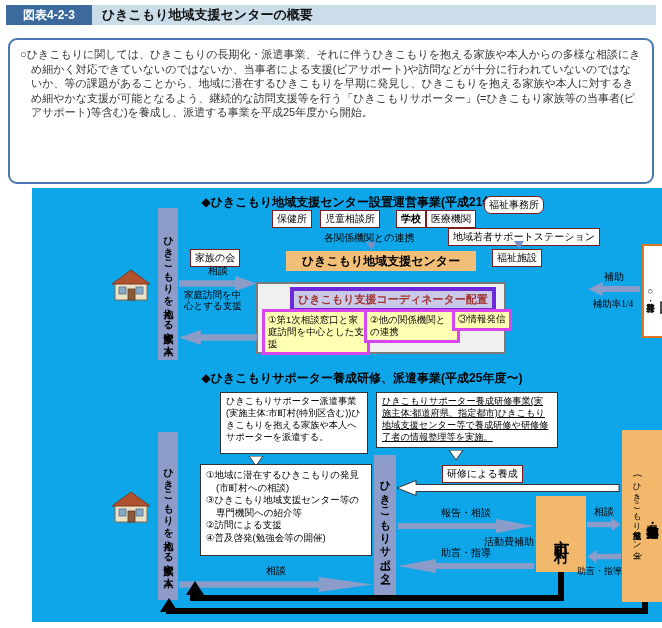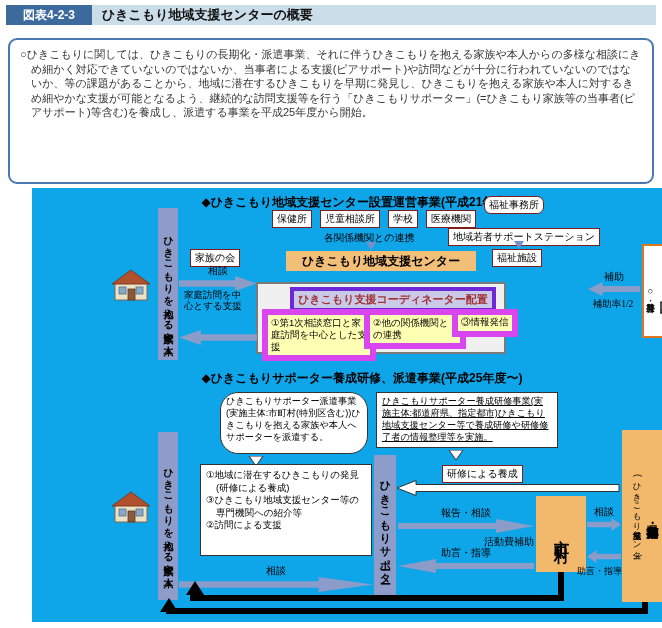--- a/index.html
+++ b/index.html
@@ -20,21 +20,21 @@
 
   
   .diagram { background:#0ea5e9;margin-left:24px; }
   .sec-title { font-weight:bold; font-size:12px; text-align:center; color:#000; white-space:nowrap; }
   .orgbox { background:#fff; border:1px solid #7f1d1d; font-size:10px; padding:1px 4px;
             white-space:nowrap; color:#000; }
   .center-box { background:#f2bf79; font-weight:bold; font-size:12px;
                 display:flex; align-items:center; justify-content:center; }
   .coord-box { background:#cacae8; border:4px solid #6d28d9; color:#a03232; font-weight:bold;
                font-size:11px; display:flex; align-items:center; justify-content:center; white-space:nowrap; }
-  .task-box { background:#ffffb3; border:6px solid #d946ef; font-size:9.5px; padding:2px 3px; line-height:1.25; }
+  .task-box { background:#ffffb3; border:3px solid #d946ef; font-size:9.5px; padding:2px 3px; line-height:1.25; }
   .banner { background:#8e9cc9; display:flex; align-items:center; justify-content:center; }
   .banner span { writing-mode:vertical-rl; font-size:10px; font-weight:bold; letter-spacing:0.5px; }
   .vcol-wrap { display:flex; align-items:center; justify-content:center; box-sizing:border-box; }
   .vtext { writing-mode:vertical-rl; }
   .arrow-r { background:#8b9cc8; clip-path:polygon(0 28%,72% 28%,72% 0,100% 50%,72% 100%,72% 72%,0 72%); }
   .arrow-l { background:#8b9cc8; clip-path:polygon(100% 28%,28% 28%,28% 0,0 50%,28% 100%,28% 72%,100% 72%); }
   .small-label { font-size:10px; color:#000; }
   .tiny-label { font-size:9.5px; color:#000; line-height:1.15; }
   .cont-box { background:#f0f0f0; border:2px solid #7a7a7a; box-sizing:border-box; }
   .kuni-box { background:#fff; border:2px solid #e0761f; box-sizing:border-box; }
@@ -65,21 +65,21 @@
   <div class="abs intro" style="left:8px;top:38px;width:646px;height:146px;">
     <p>○ひきこもりに関しては、ひきこもりの長期化・派遣事業、それに伴うひきこもりを抱える家族や本人からの多様な相談にきめ細かく対応できていないのではないか、当事者による支援(ピアサポート)や訪問などが十分に行われていないのではないか、等の課題があることから、地域に潜在するひきこもりを早期に発見し、ひきこもりを抱える家族や本人に対するきめ細やかな支援が可能となるよう、継続的な訪問支援等を行う「ひきこもりサポーター」(=ひきこもり家族等の当事者(ピアサポート)等含む)を養成し、派遣する事業を平成25年度から開始。</p>
   </div>
 
   <div class="abs diagram" style="left:8px;top:188px;width:646px;height:434px;">
 
     <div class="abs sec-title" style="left:120px;top:6px;width:420px;">◆ひきこもり地域支援センター設置運営事業(平成21年度〜)</div>
 
     <div class="abs orgbox" style="left:240px;top:22px;">保健所</div>
     <div class="abs orgbox" style="left:288px;top:22px;">児童相談所</div>
-    <div class="abs orgbox" style="left:356px;top:22px;">学校</div>
+    <div class="abs orgbox" style="left:364px;top:22px;font-weight:bold;">学校</div>
     <div class="abs orgbox" style="left:394px;top:22px;">医療機関</div>
     <div class="abs orgbox" style="left:452px;top:8px;border-radius:7px;">福祉事務所</div>
 
     <div class="abs small-label nw" style="left:292px;top:43px;">各関係機関との連携</div>
     <div class="abs orgbox" style="left:416px;top:40px;">地域若者サポートステーション</div>
 
     <div class="abs tri-down-sm" style="left:334px;top:54px;"></div>
     <div class="abs tri-down-sm" style="left:482px;top:53px;"></div>
 
     <div class="abs orgbox" style="left:158px;top:61px;">家族の会</div>
@@ -106,31 +106,31 @@
     <div class="abs coord-box" style="left:258px;top:99px;width:198px;height:17px;">ひきこもり支援コーディネーター配置</div>
     <div class="abs task-box" style="left:230px;top:121px;width:96px;">①第1次相談窓口と家庭訪問を中心とした支援</div>
     <div class="abs task-box" style="left:332px;top:121px;width:84px;">②他の関係機関との連携</div>
     <div class="abs task-box nw" style="left:420px;top:121px;">③情報発信</div>
 
     <div class="abs tiny-label" style="left:152px;top:102px;width:58px;">家庭訪問を中心とする支援</div>
     <div class="abs arrow-l" style="left:147px;top:142px;width:78px;height:15px;"></div>
 
     <div class="abs small-label ctr" style="left:556px;top:82px;width:52px;">補助</div>
     <div class="abs arrow-l" style="left:556px;top:94px;width:52px;height:14px;"></div>
-    <div class="abs tiny-label ctr nw" style="left:550px;top:111px;width:62px;">補助率1/2</div>
+    <div class="abs tiny-label ctr nw" style="left:550px;top:111px;width:62px;">補助率1/4</div>
     <div class="abs kuni-box vcol-wrap" style="left:610px;top:56px;width:34px;height:94px;">
       <div class="vtext" style="text-align:center;">
         <div style="font-size:13px;font-weight:bold;">国</div>
         <div style="font-size:9px;">○普及・啓発等</div>
       </div>
     </div>
 
     <div class="abs sec-title" style="left:120px;top:182px;width:420px;">◆ひきこもりサポーター養成研修、派遣事業(平成25年度〜)</div>
 
-    <div class="abs callout" style="left:188px;top:204px;width:148px;height:62px;border-radius:18px;">ひきこもりサポーター派遣事業(実施主体:市町村(特別区含む))ひきこもりを抱える家族や本人へサポーターを派遣する。</div>
+    <div class="abs callout" style="left:188px;top:204px;width:148px;height:62px;">ひきこもりサポーター派遣事業(実施主体:市町村(特別区含む))ひきこもりを抱える家族や本人へサポーターを派遣する。</div>
     <div class="abs" style="left:216px;top:265px;">
       <svg width="16" height="11">
           <polygon points="1,0 15,0 8,10" fill="#fff" stroke="#333"></polygon>
         </svg>
     </div>
     <div class="abs callout" style="left:344px;top:204px;width:182px;height:56px;text-decoration:underline;">ひきこもりサポーター養成研修事業(実施主体:都道府県、指定都市)ひきこもり地域支援センター等で養成研修や研修修了者の情報整理等を実施。</div>
     <div class="abs" style="left:416px;top:259px;">
       <svg width="16" height="11">
           <polygon points="1,0 15,0 8,10" fill="#fff" stroke="#333"></polygon>
         </svg>
@@ -143,23 +143,24 @@
       <svg width="42" height="36" viewBox="0 0 42 36">
         <rect x="5" y="17" width="32" height="17" fill="#ece2c8" stroke="#7a6a50" stroke-width="1"></rect>
         <polygon points="2,18 21,4 40,18" fill="#b0522d" stroke="#7a3a20" stroke-width="1"></polygon>
         <rect x="9" y="21" width="7" height="7" fill="#88a8c8" stroke="#55708a" stroke-width="0.8"></rect>
         <rect x="26" y="21" width="7" height="7" fill="#88a8c8" stroke="#55708a" stroke-width="0.8"></rect>
         <rect x="18" y="23" width="7" height="11" fill="#8a5a3a" stroke="#5a3a22" stroke-width="0.8"></rect>
       </svg>
     </div>
 
     <div class="abs num-box" style="left:168px;top:276px;width:172px;height:92px;">
-      <div>①地域に潜在するひきこもりの発見(研修による養成)</div>
+      <div>①地域に潜在するひきこもりの発見(市町村への相談)</div>
       <div>③ひきこもり地域支援センター等の専門機関への紹介等</div>
       <div>②訪問による支援</div>
+      <div>④普及啓発(勉強会等の開催)</div>
     </div>
 
     <div class="abs banner" style="left:342px;top:267px;width:22px;height:142px;">
       <span style="font-size:11px;">ひきこもりサポーター</span>
     </div>
 
     <div class="abs orgbox" style="left:410px;top:277px;">研修による養成</div>
     <div class="abs" style="left:364px;top:292px;">
       <svg width="224" height="16" viewBox="0 0 224 16">
         <polygon points="223,4.5 20,4.5 20,0.5 1,8 20,15.5 20,11.5 223,11.5" fill="#ffffff" stroke="#333" stroke-width="1"></polygon>

